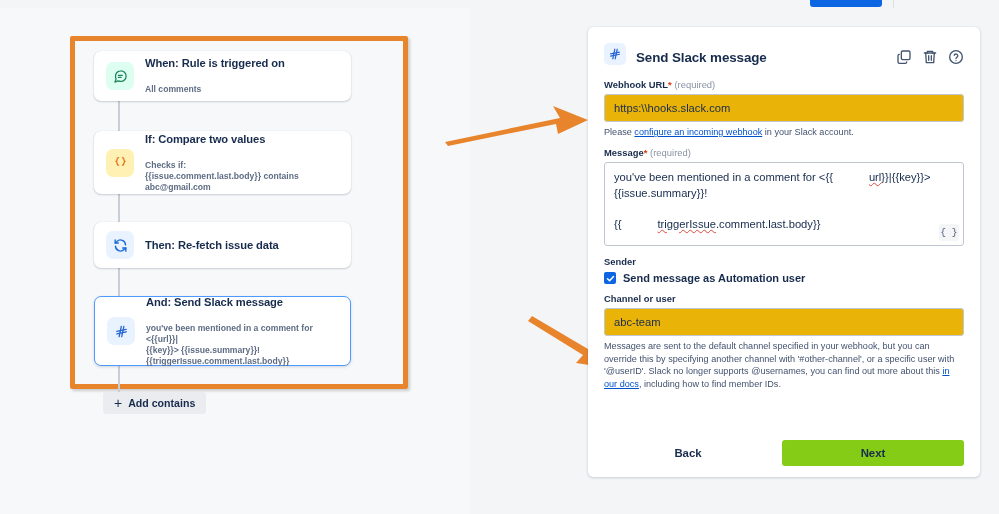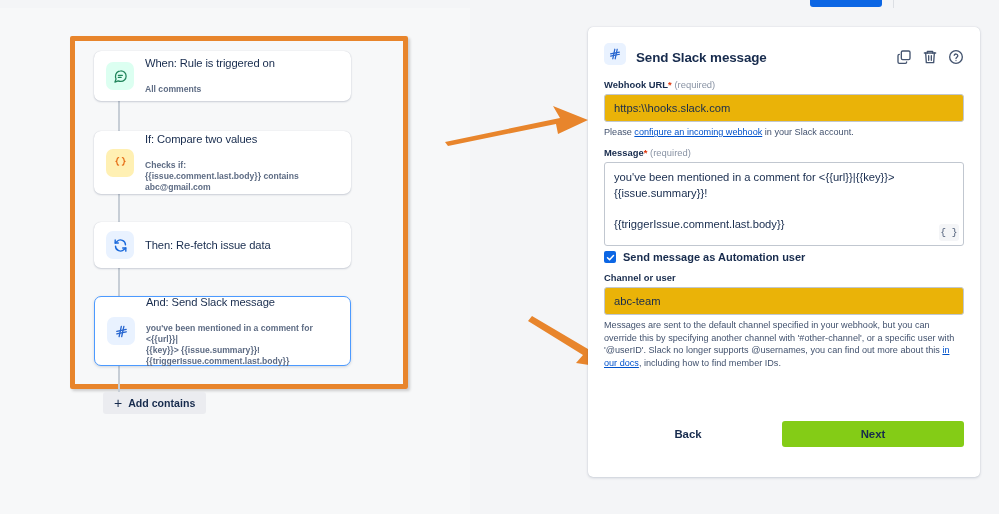--- a/index.html
+++ b/index.html
@@ -91,21 +91,21 @@
     justify-content: center;
   }
   .icon-green  { background: #dcfff1; }
   .icon-yellow { background: #fff0b3; }
   .icon-blue   { background: #e9f2ff; }
   .icon-slack  { background: #e9f2ff; }
 
   .card-body { min-width: 0; }
   .card-title {
     font-size: 11.2px;
-    font-weight: normal;
+    font-weight: bold;
     color: #172b4d;
     line-height: 14px;
     letter-spacing: -0.1px;
   }
   .card-sub {
     font-size: 8.6px;
     color: #5e6c84;
     line-height: 11.2px;
     margin-top: 14px;
     font-weight: bold;
@@ -212,24 +212,26 @@
     border-radius: 3px;
     background: #fff;
     padding: 7px 9px;
     font-size: 11.2px;
     line-height: 15.5px;
     color: #172b4d;
     white-space: pre-wrap;
     overflow: hidden;
   }
   .squiggle {
+    text-decoration: underline;
     text-decoration-style: wavy;
     text-decoration-color: #e2483d;
     text-decoration-thickness: 0.6px;
     text-underline-offset: 1px;
+    padding-left: 36px;
   }
   .smart-btn {
     position: absolute;
     right: 5px; bottom: 5px;
     width: 20px; height: 17px;
     background: #f4f5f7;
     border-radius: 3px;
     display: flex; align-items: center; justify-content: center;
     font-size: 9.6px;
     color: #42526e;
@@ -260,21 +262,21 @@
   .cbox svg { display: block; }
   .cbox-label {
     font-size: 11px;
     font-weight: bold;
     color: #172b4d;
   }
 
   .btn-row {
     position: absolute;
     left: 16px; right: 16px;
-    bottom: 30px;
+    bottom: 11px;
     display: flex;
     align-items: center;
     gap: 10px;
   }
   .btn-back {
     flex: 0 0 168px;
     height: 26px;
     background: transparent;
     border: none;
     font-family: "Liberation Sans", sans-serif;
@@ -438,20 +440,21 @@
   </div>
   <div class="msg-wrap" style="margin-top:0;">
     <div class="msg-box"><span>you've been mentioned in a comment for &lt;{{</span><span class="squiggle">url</span><span>}}|{{key}}&gt;</span>
 <span>{{issue.summary}}!</span>
 
 <span>{{</span><span class="squiggle">triggerIssue</span><span>.comment.last.body}}</span></div>
     <div class="smart-btn">{ }</div>
   </div>
 
   
+  <div class="sender-label">Sender</div>
   <div class="checkbox-row">
     <span class="cbox">
       <svg width="9" height="9" viewBox="0 0 24 24" fill="none" stroke="#ffffff" stroke-width="4" stroke-linecap="round" stroke-linejoin="round">
         <polyline points="4,12.5 9.5,18 20,6.5"></polyline>
       </svg>
     </span>
     <span class="cbox-label">Send message as Automation user</span>
   </div>
 
   

